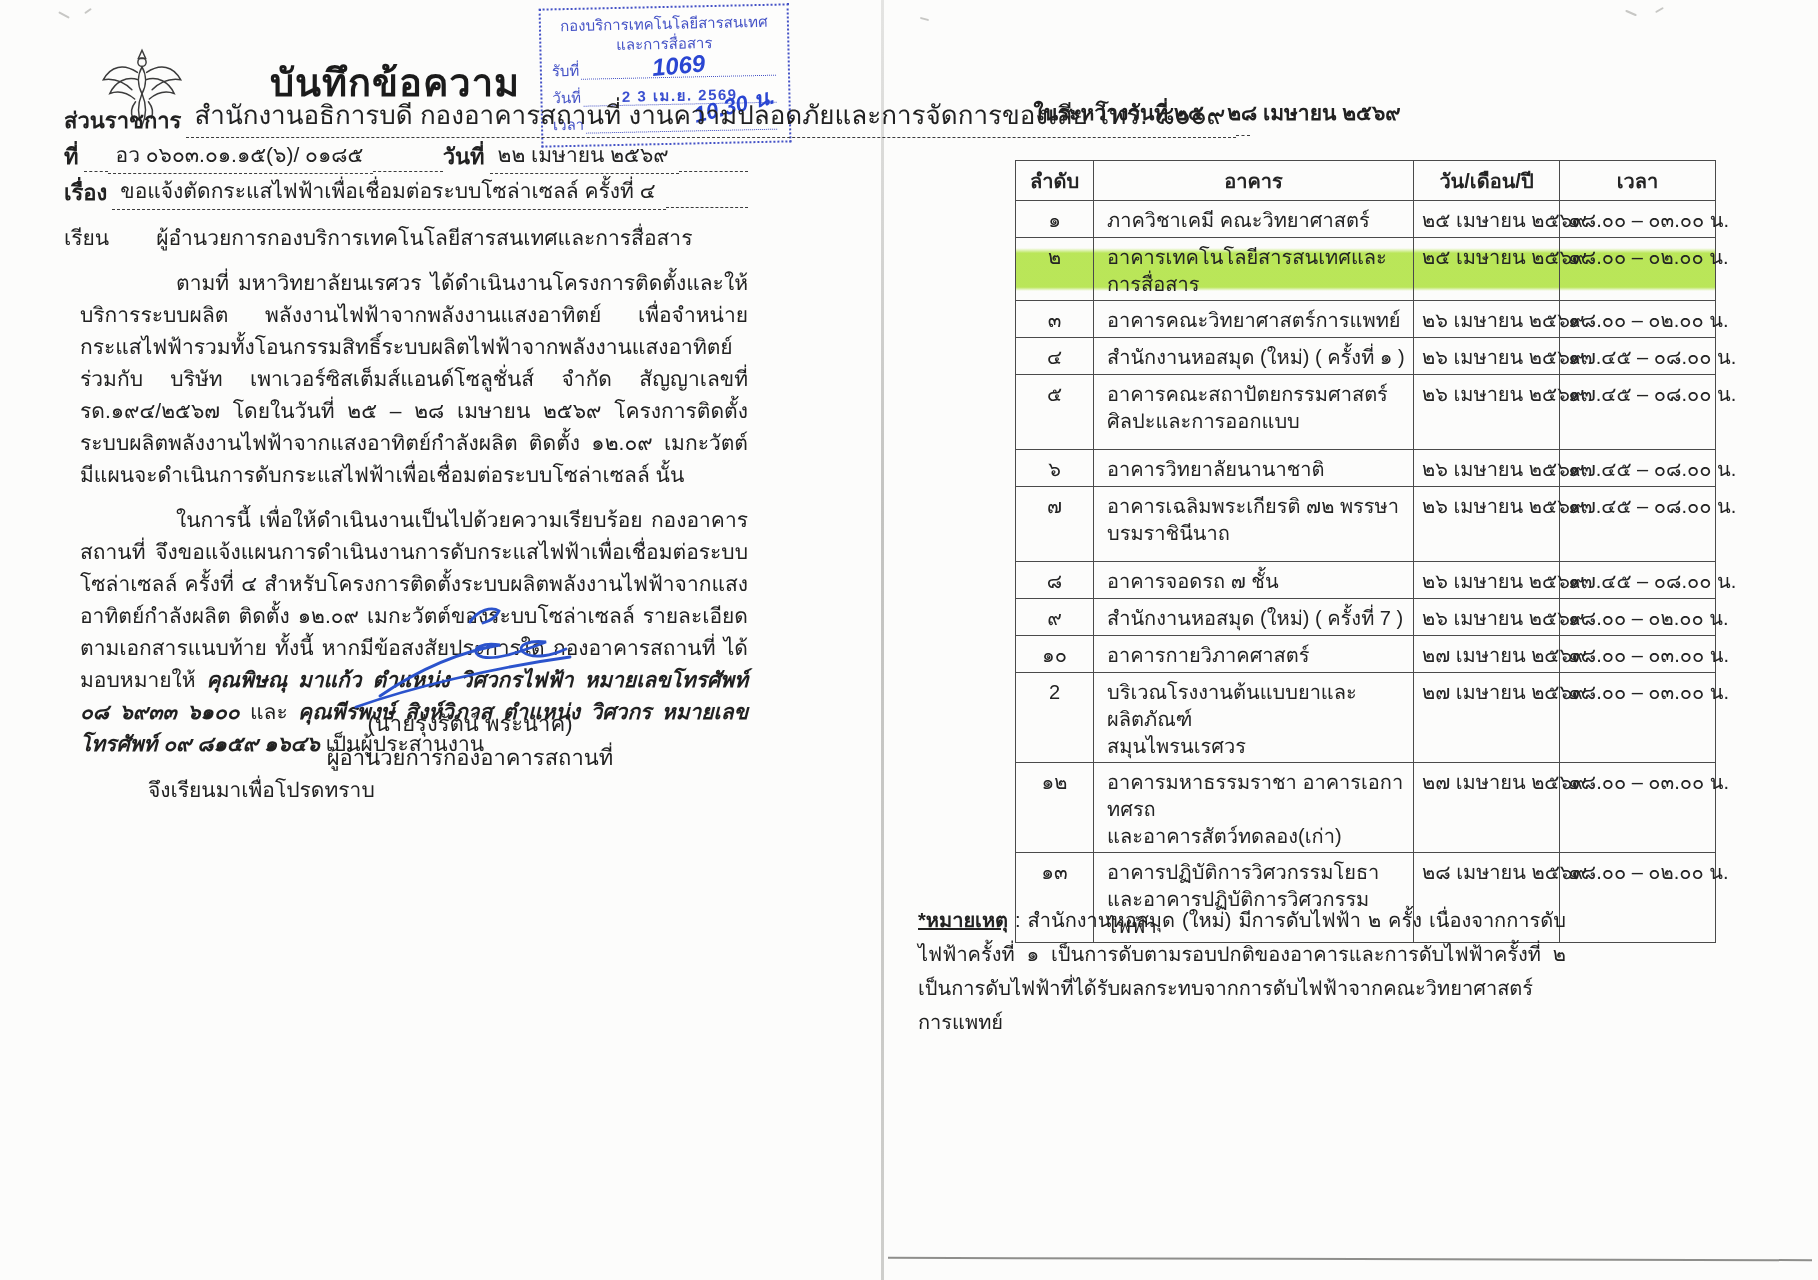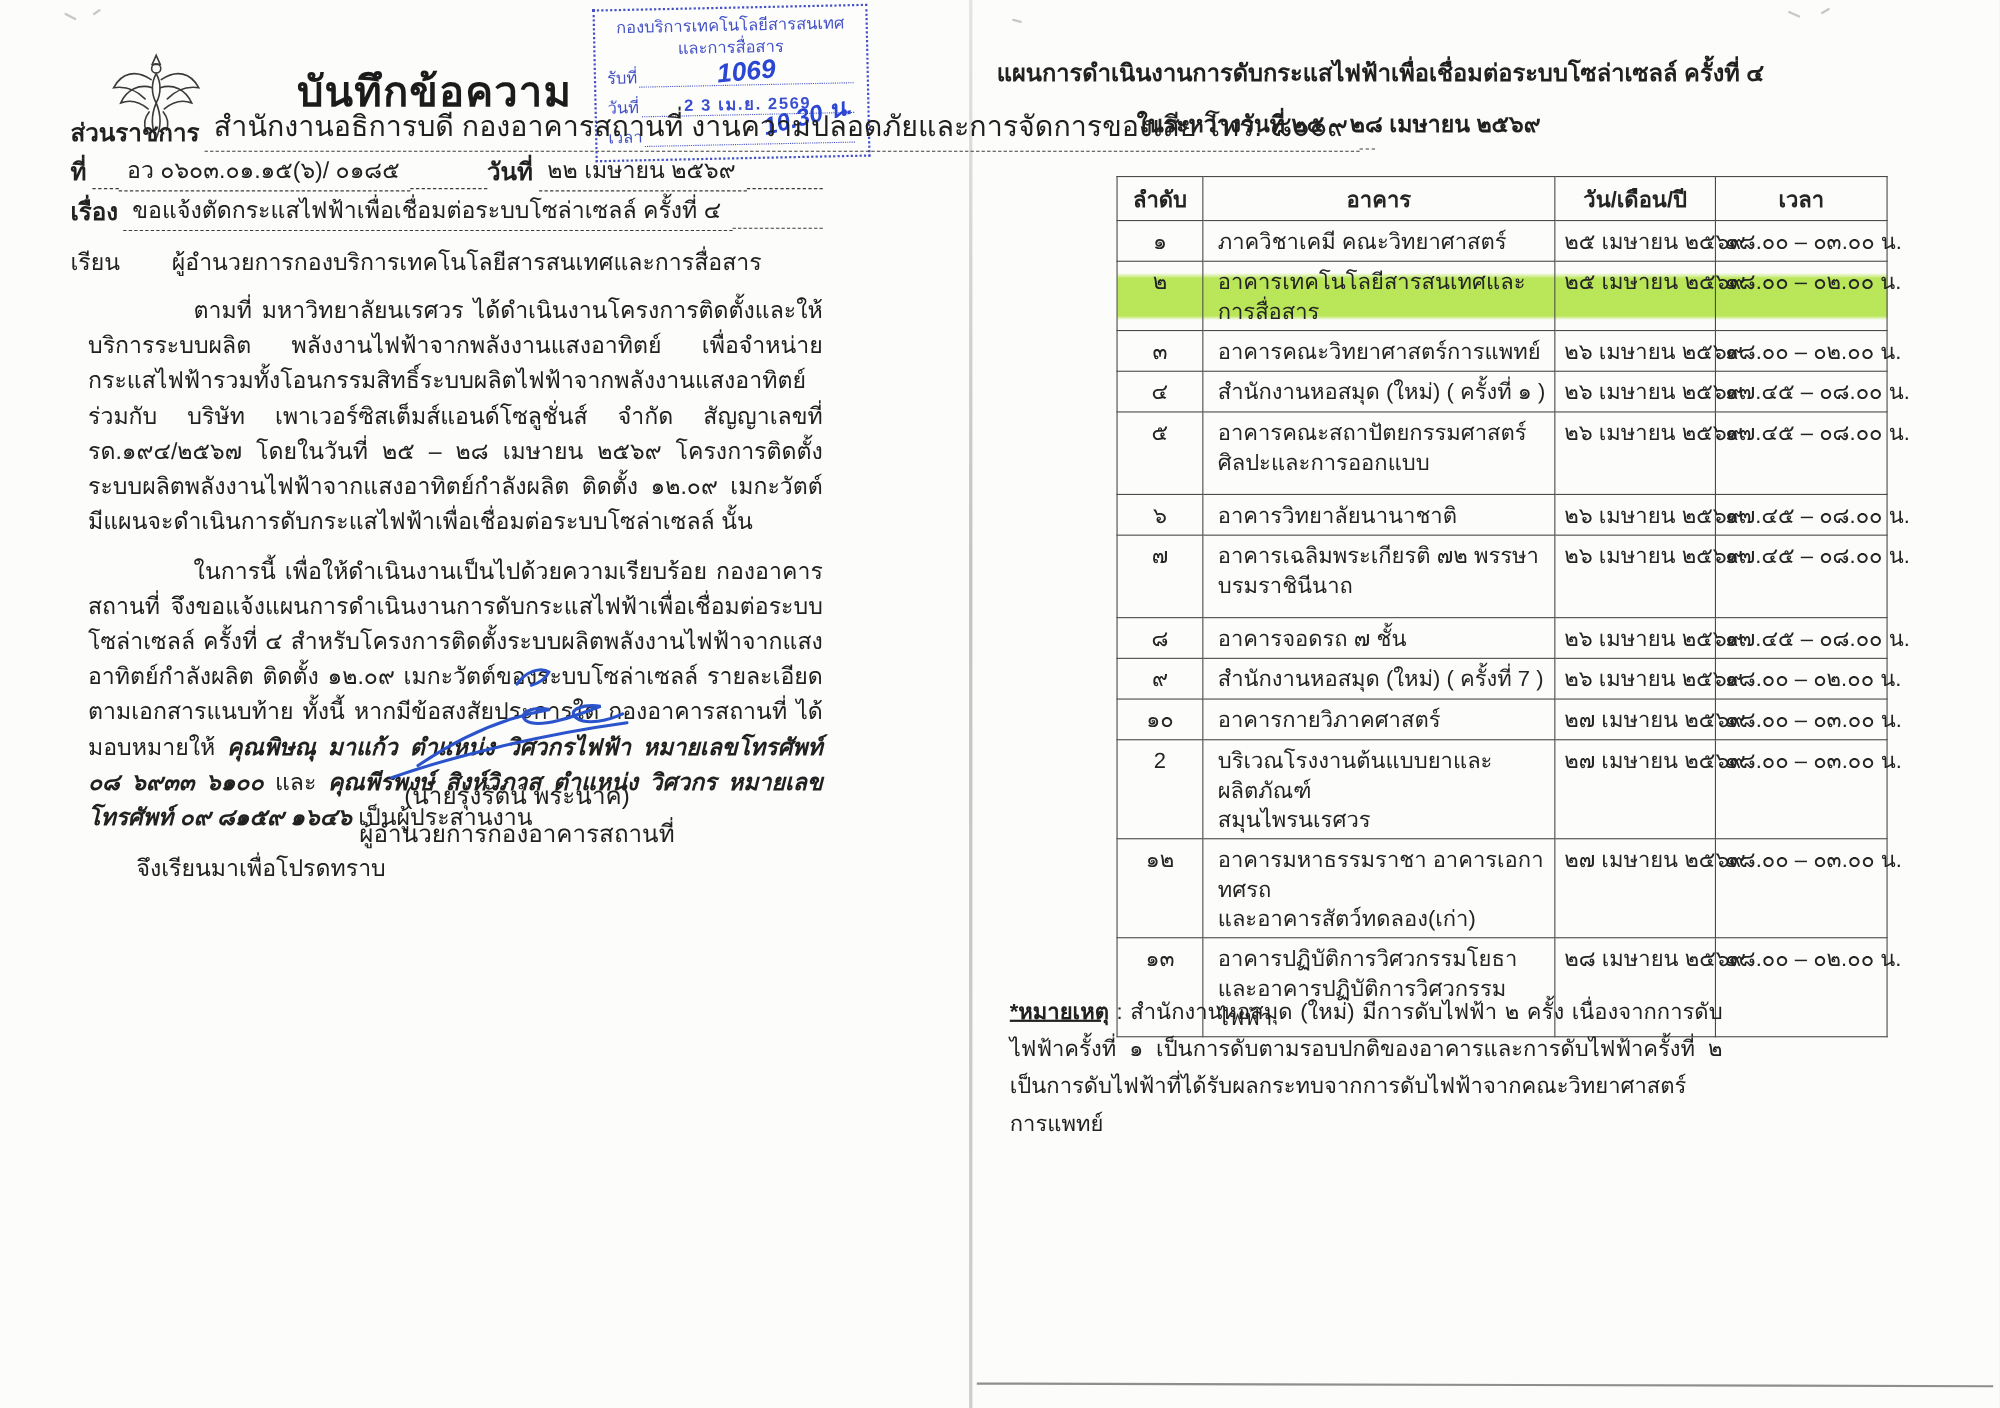--- a/index.html
+++ b/index.html
@@ -37,21 +37,21 @@
   .memo-body{position:absolute;left:64px;top:102px;width:684px;font-size:21px;}
   .f-row{display:flex;align-items:flex-end;height:36px;}
   .f-lab{font-weight:700;font-size:22px;white-space:nowrap;padding-right:5px;}
   .f-val{white-space:nowrap;border-bottom:1.6px dashed #3c3c3c;padding:0 10px 2px 8px;}
   .f-fill{flex:1;border-bottom:1.6px dashed #3c3c3c;margin-bottom:2px;min-width:14px;}
   .f-gap{width:24px;border-bottom:1.6px dashed #3c3c3c;margin-bottom:2px;}
   .to-row{margin-top:10px;height:34px;display:flex;align-items:flex-end;gap:17px;}
   .to-row .to-lab{margin-right:30px;}
   .para{margin-top:13px;line-height:32px;text-align:justify;text-indent:96px;margin-left:16px;}
   .para .names{font-weight:700;font-style:italic;}
-  .closing{margin-top:14px;margin-left:60px;line-height:32px;}
+  .closing{margin-top:14px;margin-left:84px;line-height:32px;}
   .signature-svg{position:absolute;left:352px;top:600px;width:230px;height:112px;}
   .signer{position:absolute;left:320px;width:300px;text-align:center;font-size:22px;}
   
   .att-title{position:absolute;left:905px;top:52px;width:700px;text-align:center;
     font-size:21.5px;font-weight:700;line-height:30px;}
   .att-sub{position:absolute;left:867px;top:96px;width:700px;text-align:center;
     font-size:21px;font-weight:700;}
   table.sched{
     position:absolute;left:1015px;top:160px;width:700px;border-collapse:collapse;
     font-size:20px;color:#242424;table-layout:fixed;
@@ -150,21 +150,20 @@
   </div>
 
   <svg class="signature-svg" viewBox="0 0 230 112">
     <path class="pen" d="M118,22 C126,10 140,6 147,11 C144,17 138,21 131,23"></path>
     <path class="pen" d="M28,96 C66,70 106,52 148,45 C132,42 118,48 126,55 C138,63 168,52 194,42 C178,40 164,45 171,52 C181,60 201,55 214,49"></path>
     <path class="pen" d="M4,107 C58,88 138,68 218,57"></path>
   </svg>
   <div class="signer" style="top:706px;">(นายรุ่งรัตน์ พระนาค)</div>
   <div class="signer" style="top:740px;">ผู้อำนวยการกองอาคารสถานที่</div>
 
-  <div class="att-title">แผนการดำเนินงานการดับกระแสไฟฟ้าเพื่อเชื่อมต่อระบบโซล่าเซลล์ ครั้งที่ ๔</div>
   <div class="att-sub">ในระหว่างวันที่ ๒๕ – ๒๘ เมษายน ๒๕๖๙</div>
 
   <table class="sched">
     <colgroup>
         <col style="width:78px">
         <col style="width:320px">
         <col style="width:146px">
         <col style="width:156px">
       </colgroup>
     <thead>

